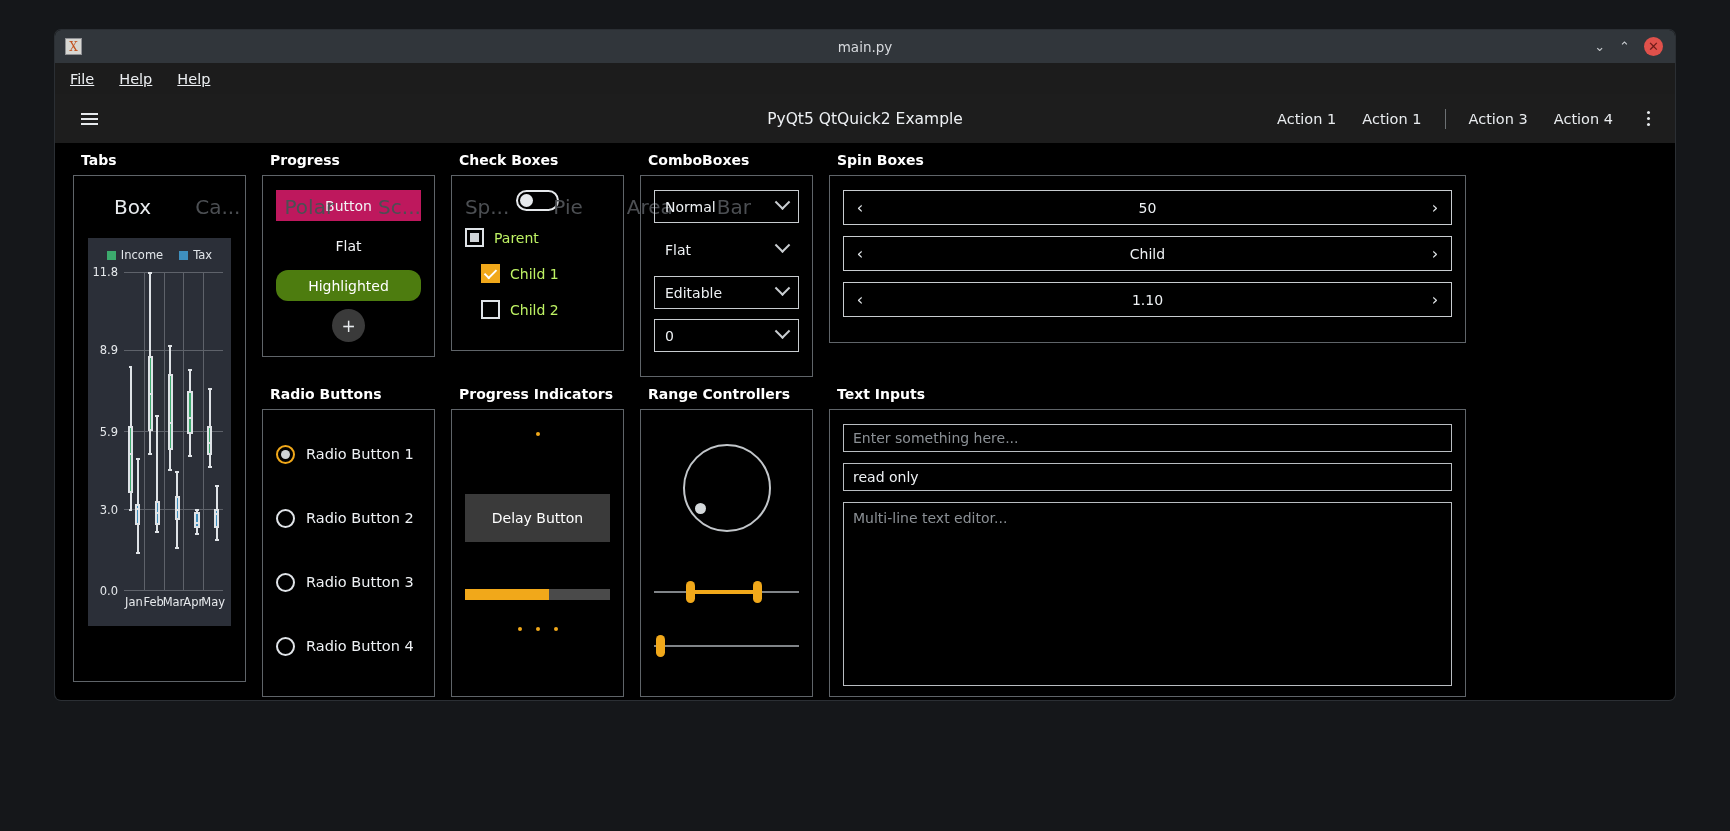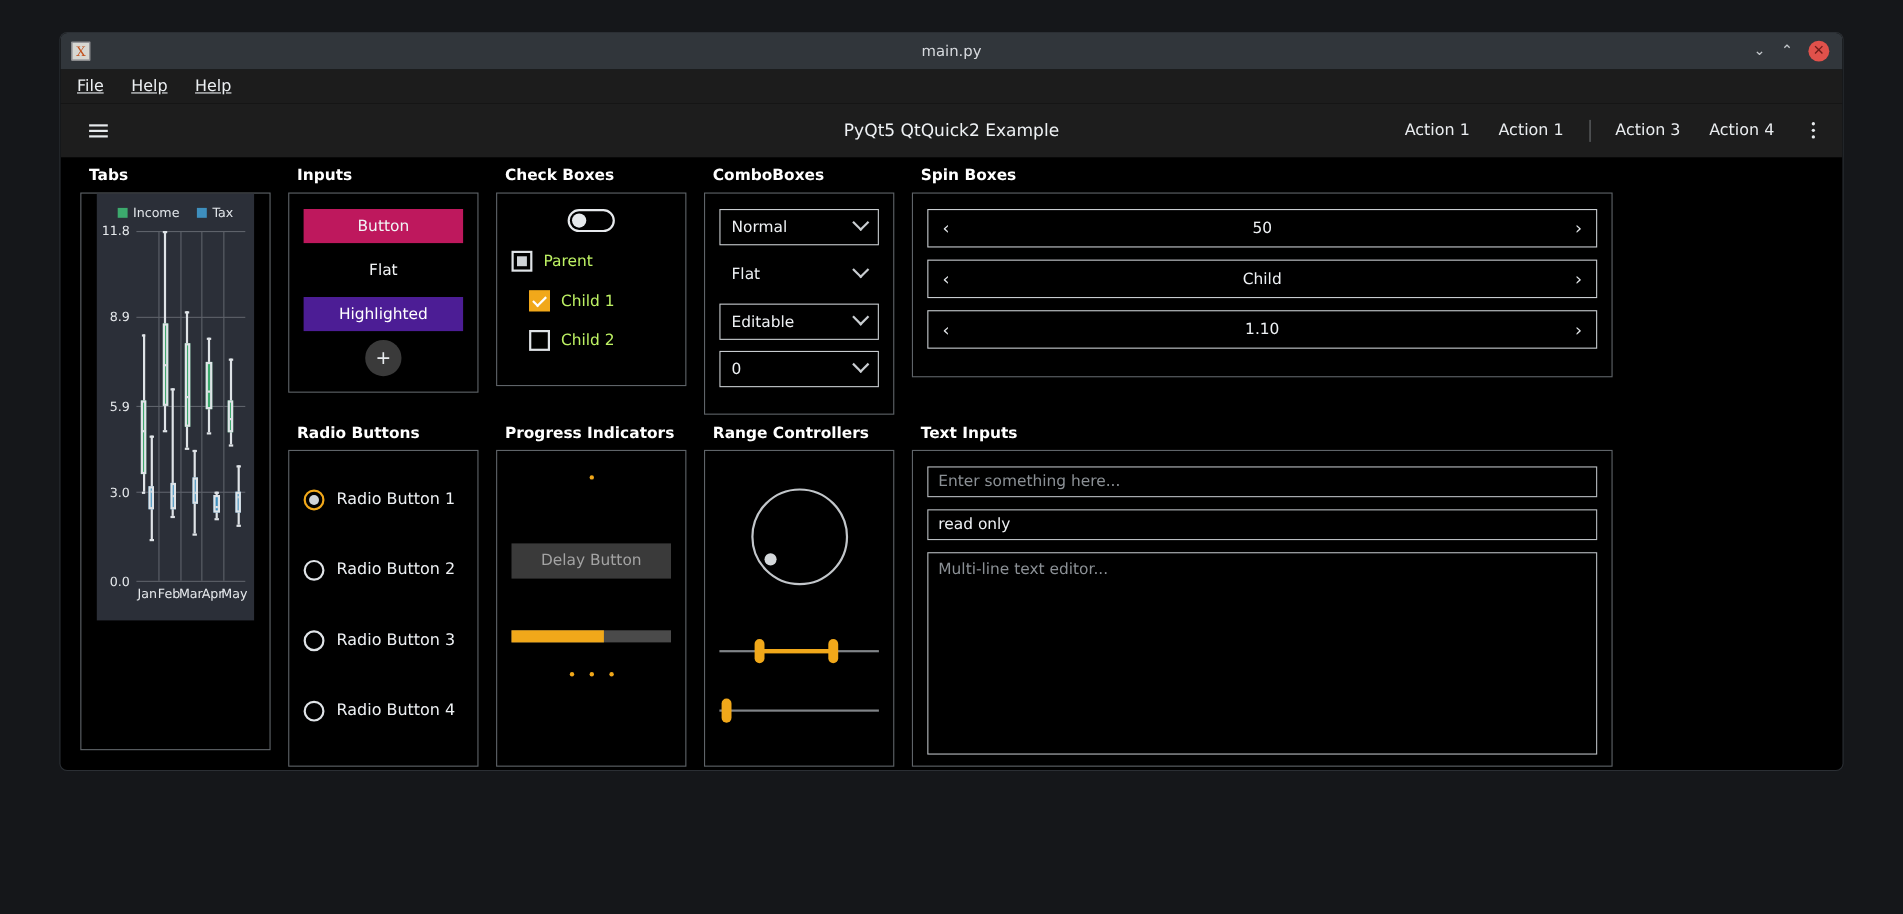--- a/index.html
+++ b/index.html
@@ -89,21 +89,21 @@
 
   
   .btn {
     display: block; width: 100%; height: 31px;
     border: none; color: #f2f4f6; font-size: 14px;
     font-family: inherit; cursor: pointer;
     display: flex; align-items: center; justify-content: center;
   }
   .btn-normal { background: #be185d; }
   .btn-flat { background: transparent; }
-  .btn-highlight { background: #4c1d95; color: #ffffff; }
+  .btn-highlight { background: #4d7c0f; color: #ffffff; border-radius: 12px; }
   .btn-round {
     width: 33px; height: 33px; border-radius: 50%;
     background: #3a3a3a; color: #e8ebee; font-size: 17px;
     display: flex; align-items: center; justify-content: center;
     margin: 8px auto 0; cursor: pointer;
   }
   .btn-stack { display: flex; flex-direction: column; gap: 9px; }
 
   
   .switch-row { display: flex; justify-content: center; margin-bottom: 17px; }
@@ -164,21 +164,21 @@
   .spin .arrow {
     width: 32px; display:flex; align-items:center; justify-content:center;
     cursor: pointer; font-size: 16px; color: #e4e8eb;
   }
   .spin .val { flex: 1; text-align: center; }
 
   
   .prog-pane { height: 100%; display:flex; flex-direction: column; align-items: center; padding-top: 22px; }
   .busy-dot { width: 4px; height: 4px; border-radius: 50%; background: #f1a81a; margin-bottom: 58px; }
   .delay-btn {
-    width: 100%; height: 32px; background: #3a3a3a; color: #a3a3a3;
+    width: 100%; height: 48px; background: #3a3a3a; color: #ffffff;
     display:flex; align-items:center; justify-content:center; font-size: 14px; cursor: pointer;
   }
   .pbar { width: 100%; height: 11px; background: #4a4a4a; margin-top: 47px; }
   .pbar .fill { height: 100%; width: 58%; background: #f1a81a; }
   .dots { display: flex; gap: 14px; margin-top: 27px; }
   .dots i { width: 4px; height: 4px; border-radius: 50%; background: #f1a81a; display:block; }
 
   
   .dial {
     width: 88px; height: 88px; border-radius: 50%;
@@ -281,21 +281,21 @@
             <i></i>
             <i></i>
           </div>
       </div>
     </div>
 
     <div class="content">
       <div class="grid">
 
         <div class="group">
-          <div class="group-title">Inputs</div>
+          <div class="group-title">Progress</div>
           <div class="frame">
             <div class="frame-inner">
               <div class="btn-stack">
                 <div class="btn btn-normal">Button</div>
                 <div class="btn btn-flat">Flat</div>
                 <div class="btn btn-highlight">Highlighted</div>
               </div>
               <div class="btn-round">+</div>
             </div>
           </div>
@@ -369,20 +369,30 @@
                 <div class="val">1.10</div>
                 <div class="arrow">›</div>
               </div>
             </div>
           </div>
         </div>
 
         <div class="group" style="grid-row: 1 / span 2;">
           <div class="group-title">Tabs</div>
           <div class="frame" style="height:507px;">
+            <div class="tabbar">
+              <div class="tab active">Box</div>
+              <div class="tab">Ca...</div>
+              <div class="tab">Polar</div>
+              <div class="tab">Sc...</div>
+              <div class="tab">Sp...</div>
+              <div class="tab">Pie</div>
+              <div class="tab">Area</div>
+              <div class="tab">Bar</div>
+            </div>
             <div class="chartbox">
               <div class="chart-legend">
                 <div class="lg">
                   <span class="sw" id="sw-income" style="background: rgb(60, 170, 109);"></span>
                   <span>Income</span>
                 </div>
                 <div class="lg">
                   <span class="sw" id="sw-tax" style="background: rgb(62, 143, 190);"></span>
                   <span>Tax</span>
                 </div>

